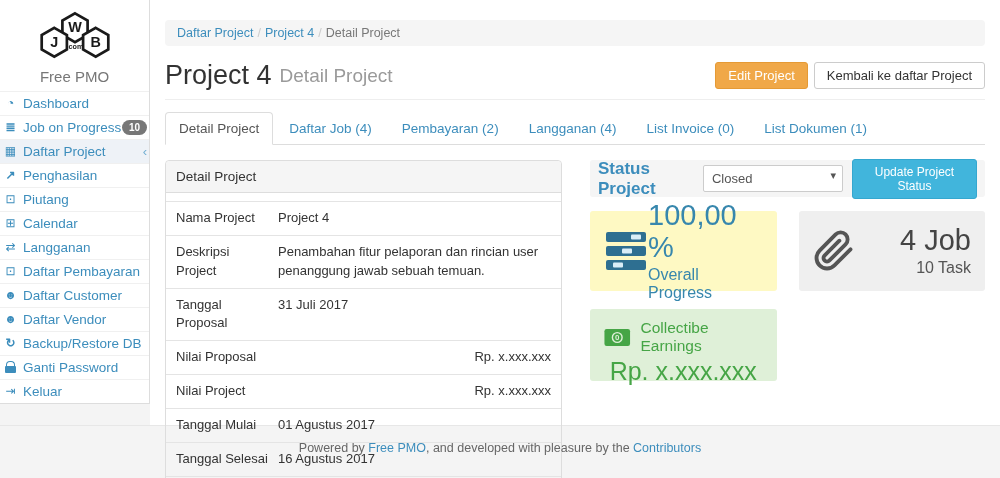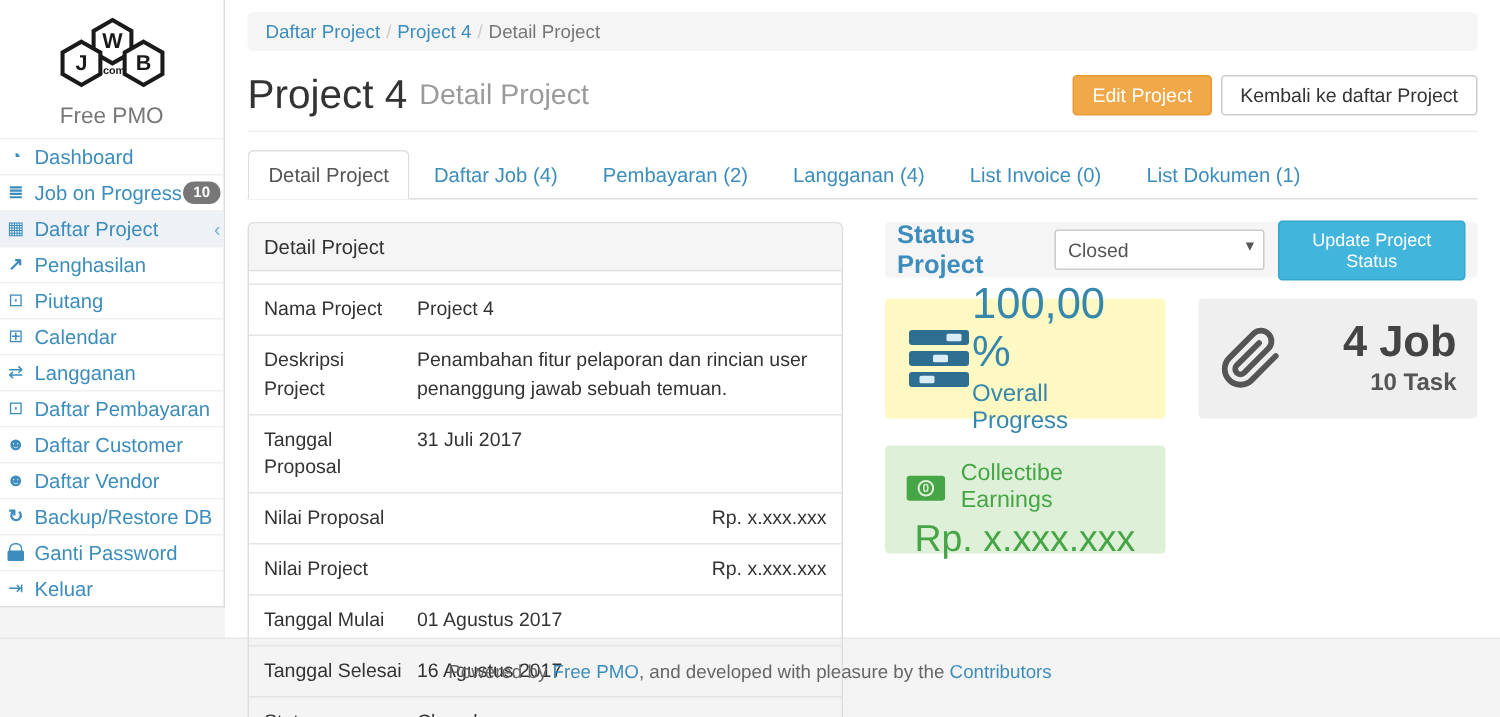--- a/index.html
+++ b/index.html
@@ -31,21 +31,21 @@
   .ic-lock { position:relative; }
   .ic-lock::before { content:""; position:absolute; left:4px; top:1px; width:7px; height:6px;
     border:1.5px solid #3c8dbc; border-bottom:none; border-radius:4px 4px 0 0; }
   .ic-lock::after { content:""; position:absolute; left:2.5px; top:6px; width:11px; height:7px;
     background:#3c8dbc; border-radius:1px; }
   .badge-pill { margin-left:auto; background:#777; color:#fff; font-size:10px; font-weight:bold;
     padding:2px 7px; border-radius:10px; }
   .chev { margin-left:auto; color:#72afd2; font-size:13px; }
 
   
-  .main { flex:1; background:#fff; height:425px; padding:8px 15px 0; }
+  .main { flex:1; background:#fff; height:425px; padding:20px 15px 0; }
 
   .breadcrumb { background:#f5f5f5; border-radius:4px; padding:6px 12px; font-size:12.5px; color:#777; }
   .breadcrumb a { color:#3c8dbc; }
   .bc-sep { color:#ccc; margin:0 4px; }
 
   .content-header { display:flex; align-items:center; margin-top:14px; padding-bottom:8px; border-bottom:1px solid #eee; }
   .page-title { font-size:27px; font-weight:normal; color:#333; }
   .page-subtitle { font-size:19px; color:#9a9a9a; margin-left:8px; }
   .header-buttons { margin-left:auto; display:flex; gap:6px; }
   .btn { display:inline-block; font-size:13px; padding:5px 12px; border-radius:3px; border:1px solid #ccc;
@@ -76,21 +76,21 @@
   .selwrap { position:relative; display:inline-block; }
   .selwrap select { -webkit-appearance:none; appearance:none; width:140px; height:27px; border:1px solid #ccc;
     border-radius:2px; background:#fff; font-size:13px; color:#555; padding:0 20px 0 8px; font-family:inherit; }
   .selwrap::after { content:"▾"; position:absolute; right:7px; top:4px; font-size:11px; color:#555; pointer-events:none; }
   .btn-info-sm { margin-left:9px; background:#41b5dc; border:1px solid #34a7cf; color:#fff; font-size:12px;
     padding:5px 12px; border-radius:3px; cursor:pointer; font-family:inherit; }
 
   .stat-row { display:flex; gap:22px; margin-top:14px; }
   .stat-box { height:80px; border-radius:3px; display:flex; align-items:center; padding:0 14px; flex:1; }
   .box-info { background:#fef9c3; color:#3787ad; }
-  .box-gray { background:#efefef; color:#444;font-weight:bold; }
+  .box-gray { background:#efefef; color:#444; }
   .stat-text { flex:1; display:flex; flex-direction:column; align-items:flex-end; }
   .stat-big { font-size:29px; line-height:1.1; }
   .stat-sub { font-size:16px; margin-top:2px; }
   .box-gray .stat-sub { color:#555; }
 
   .earnings-box { width:calc(50% - 11px); background:#dff0d8; border-radius:3px; margin-top:18px; padding:10px 14px; color:#46a546; height:72px; }
   .earn-top { display:flex; align-items:center; gap:10px; font-size:15.5px; }
   .earn-val { font-size:25px; text-align:center; margin-top:2px; }
 
   

